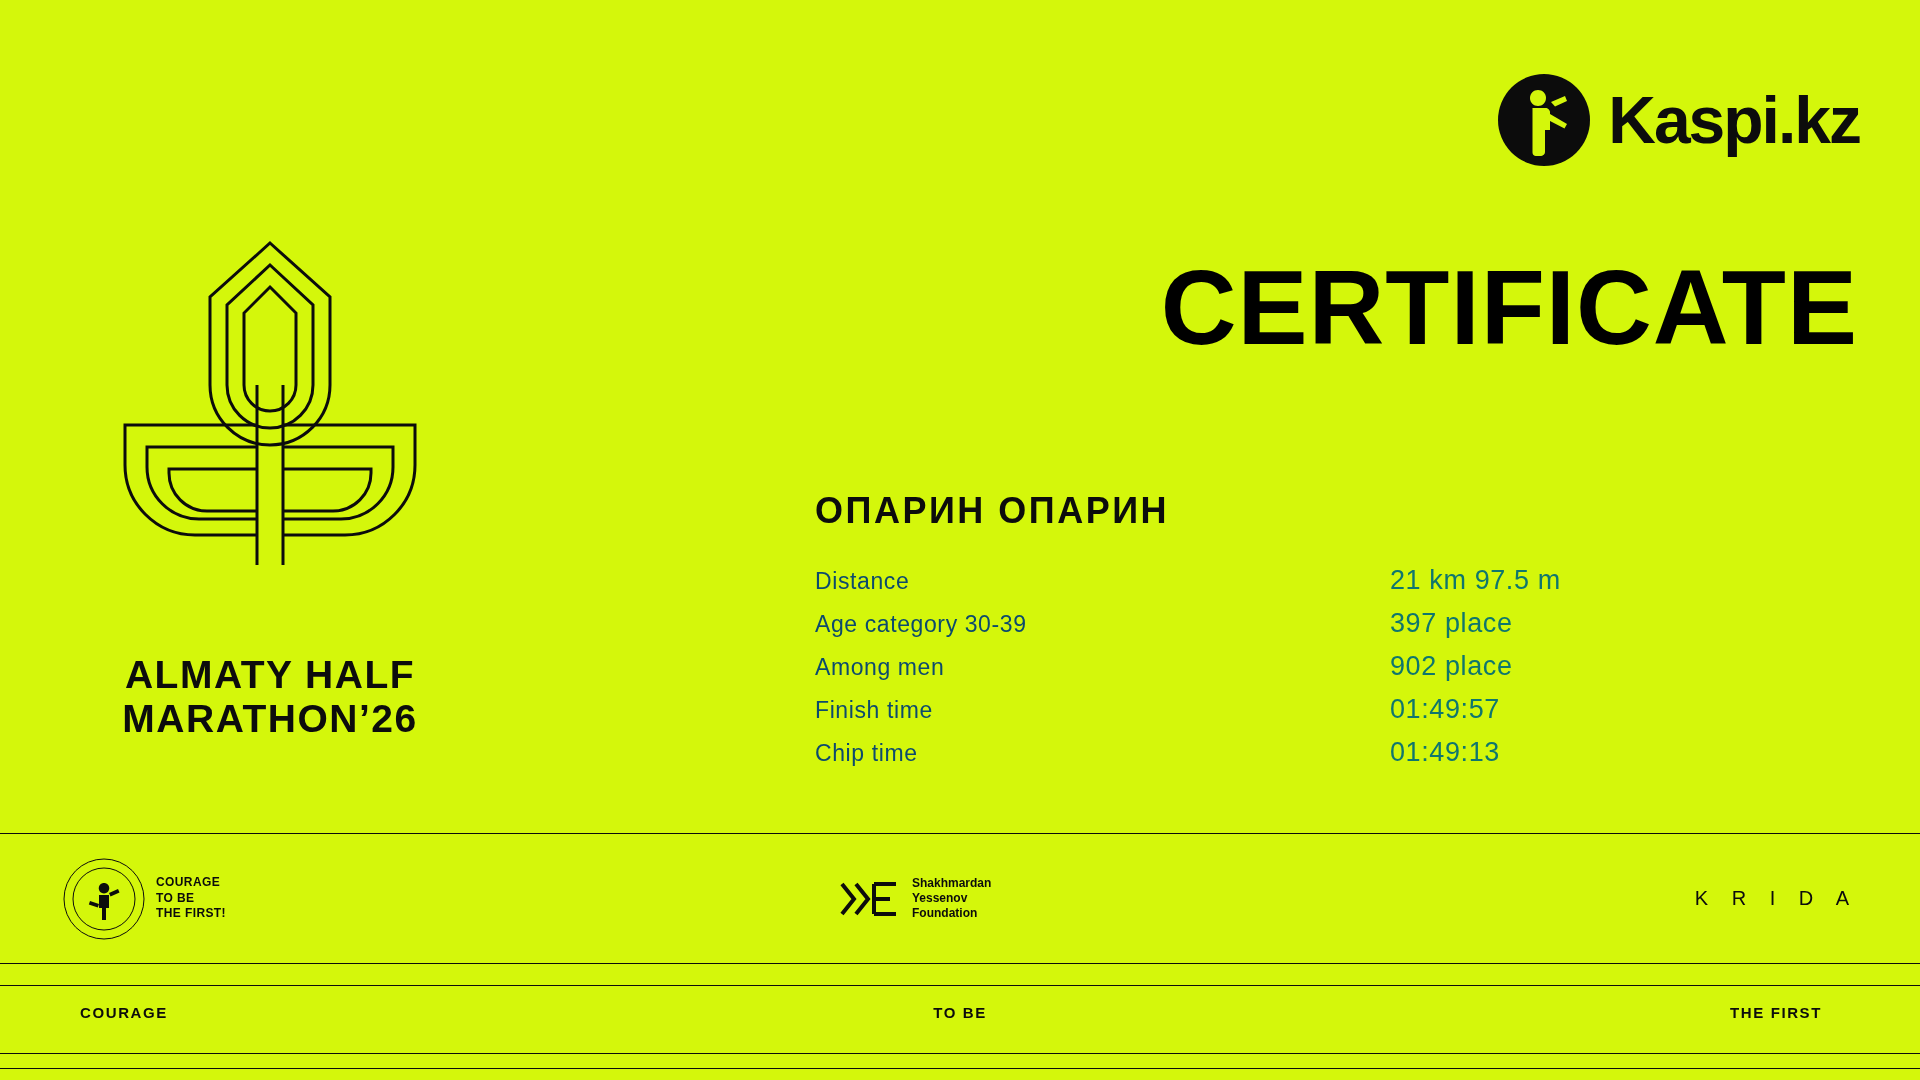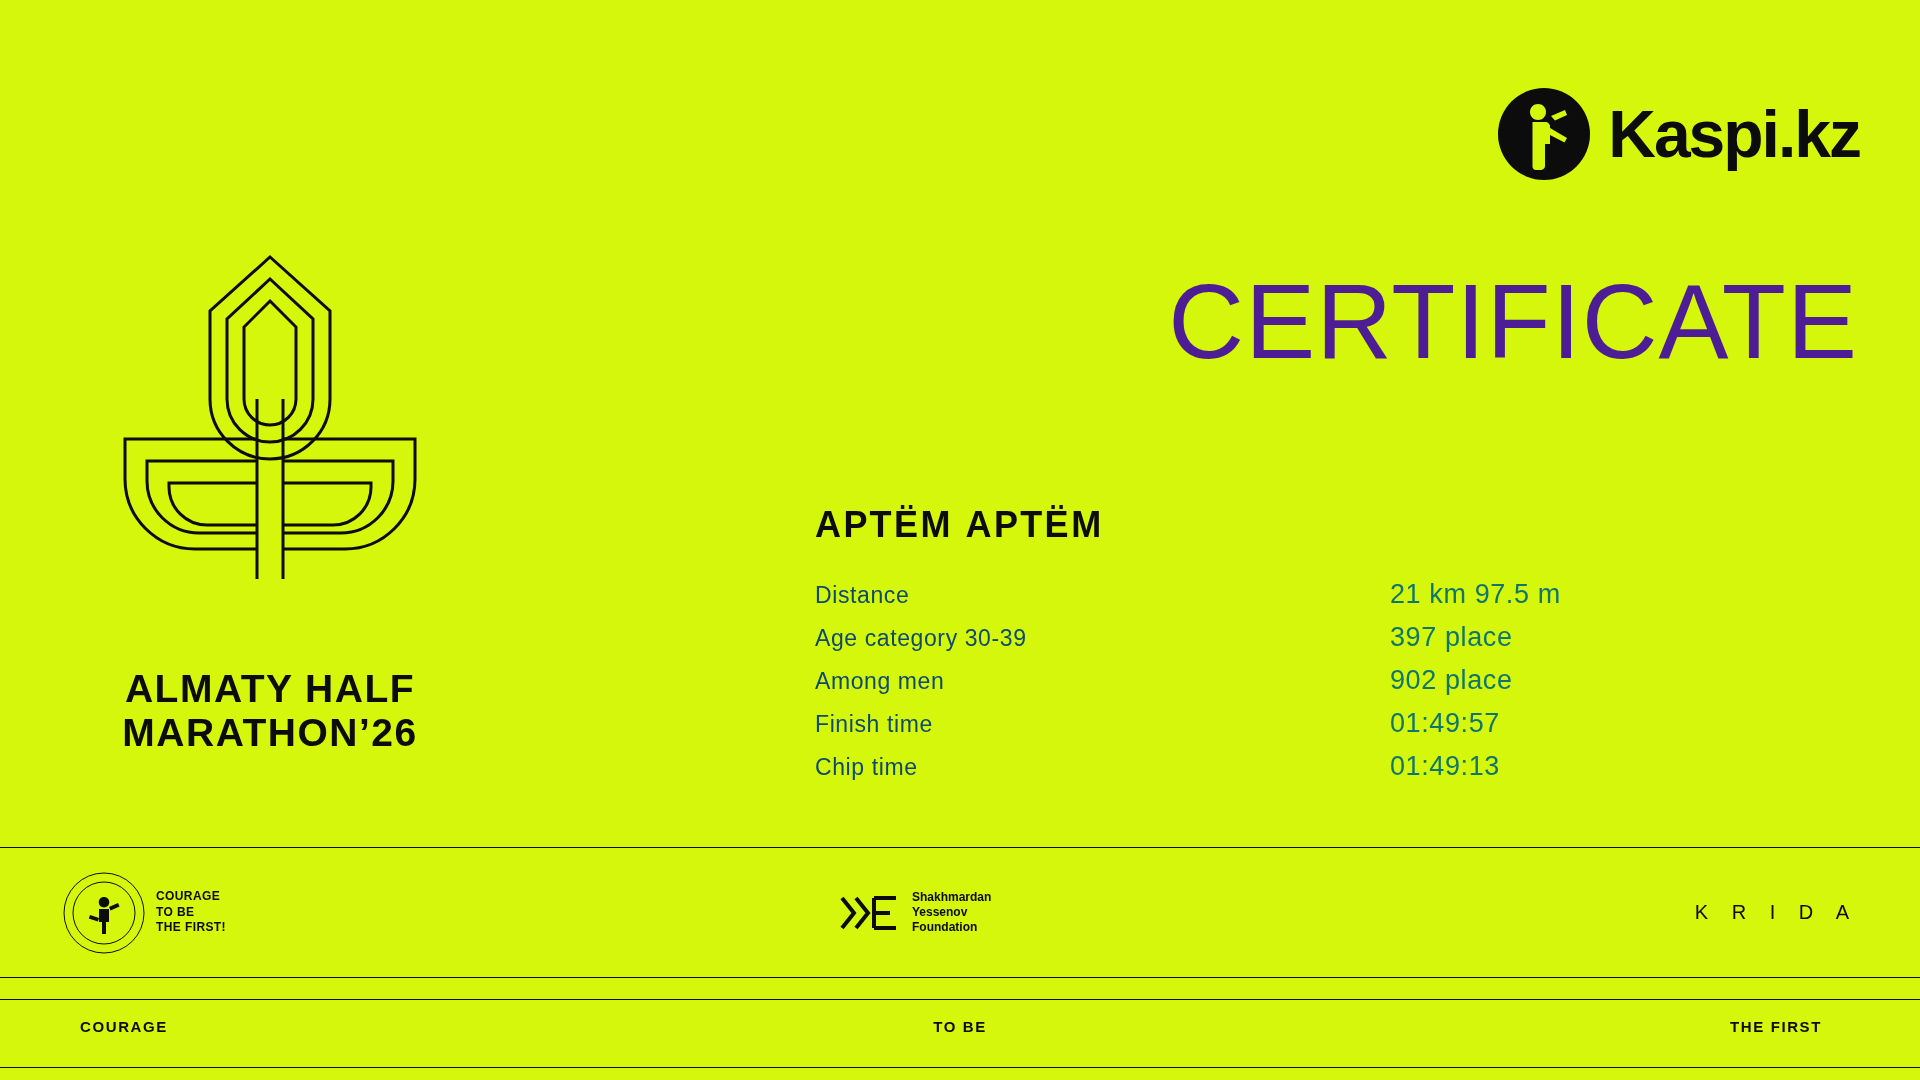--- a/index.html
+++ b/index.html
@@ -12,21 +12,20 @@
     background: #d4f70b;
     font-family: "Liberation Sans", sans-serif;
     color: #0c0c0c;
     overflow: hidden;
     position: relative;
   }
   .certificate {
     position: absolute;
     inset: 0;
     background: #d4f70b;
-    margin-top: 14px;
   }
 
   
   .kaspi-logo {
     position: absolute;
     top: 70px;
     right: 60px;
     display: flex;
     align-items: center;
     gap: 14px;
@@ -46,22 +45,22 @@
   }
 
   
   .cert-title {
     position: absolute;
     top: 255px;
     right: 62px;
     font-size: 105px;
     letter-spacing: 1px;
     line-height: 1;
-    font-weight: 400;
-    color: #4c1d95;
+    font-weight: 700;
+    color: #000000;
     white-space: nowrap;
   }
 
   
   .emblem-block {
     position: absolute;
     left: 60px;
     top: 235px;
     width: 420px;
     text-align: center;
@@ -217,21 +216,21 @@
       <path d="M198 190 H330 v40 a70 70 0 0 1 -70 70 h-62"></path>
       <path d="M198 212 H308 v20 a52 52 0 0 1 -52 52 h-58"></path>
       <path d="M198 234 H286 v4 a38 38 0 0 1 -38 38 h-50"></path>
     </svg>
     <div class="event-name">
       <div>ALMATY HALF</div>
       <div>MARATHON’26</div>
     </div>
   </div>
 
-  <div class="athlete-name">АРТЁМ АРТЁМ</div>
+  <div class="athlete-name">ОПАРИН ОПАРИН</div>
 
   <div class="results">
     <div class="result-row">
       <div class="result-label">Distance</div>
       <div class="result-value">21 km 97.5 m</div>
     </div>
     <div class="result-row">
       <div class="result-label">Age category 30-39</div>
       <div class="result-value">397 place</div>
     </div>

